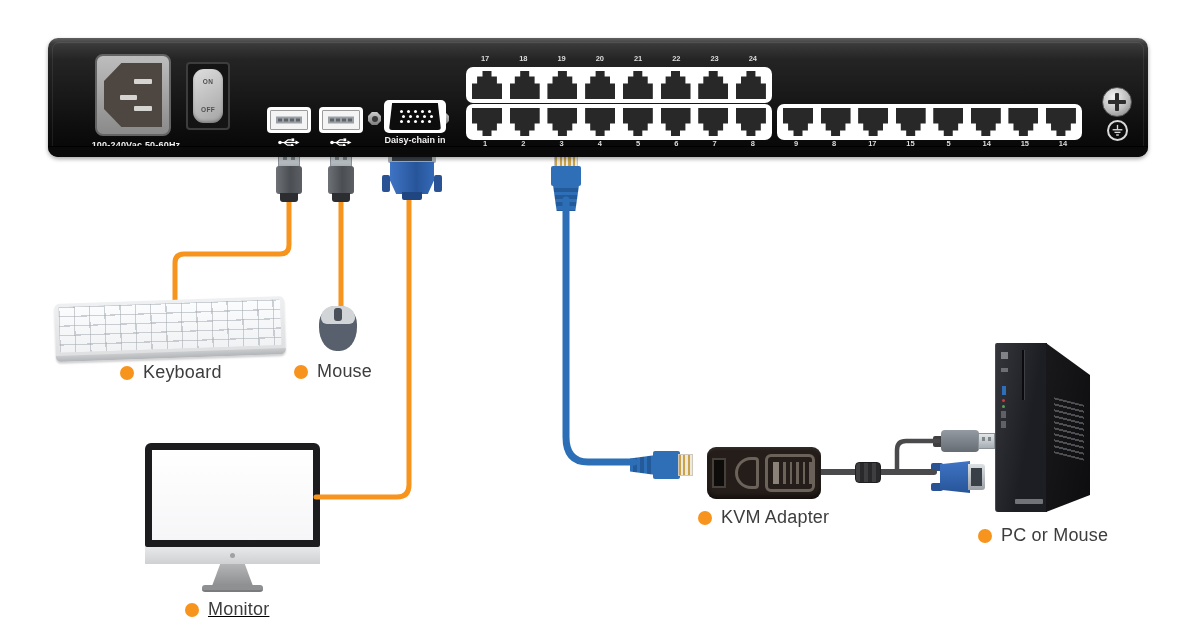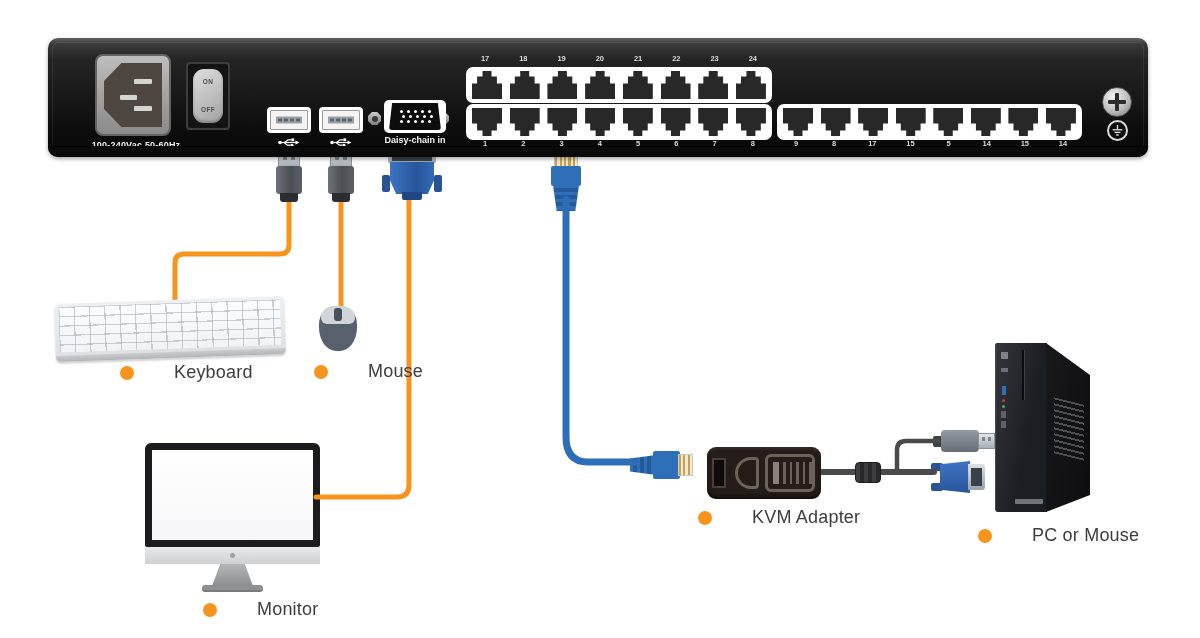--- a/index.html
+++ b/index.html
@@ -204,23 +204,23 @@
   .monitor .chin{position:absolute;left:145px;top:547px;width:175px;height:17px;background:linear-gradient(#e8e9ea,#cfd0d2);}
   .monitor .chin i{position:absolute;left:85px;top:6px;width:5px;height:5px;border-radius:50%;background:#9fa1a3;}
   .monitor .neck{position:absolute;left:212px;top:564px;width:41px;height:22px;
     clip-path:polygon(20% 0,80% 0,100% 100%,0 100%);background:linear-gradient(#b4b5b7,#8d8e90);}
   .monitor .base{position:absolute;left:202px;top:585px;width:61px;height:7px;border-radius:3px;background:#8f9092;
     border-bottom:2px solid #7a7b7d;}
 
   
   .plabel{display:flex;align-items:center;gap:9px;z-index:6;}
   .plabel .dot{width:14px;height:14px;border-radius:50%;background:var(--accent-orange);flex:none;}
-  .plabel .txt{font-size:18px;color:var(--label-text);letter-spacing:.2px;margin-left:31px;}
-  .lbl-keyboard{left:120px;top:362px;} .lbl-mouse{left:314px;top:361px;}
-  .lbl-monitor{left:203px;top:599px;} .lbl-adapter{left:698px;top:507px;} .lbl-pc{left:978px;top:525px;}
+  .plabel .txt{font-size:18px;color:var(--label-text);letter-spacing:.2px;}
+  .lbl-keyboard{left:120px;top:362px;} .lbl-mouse{left:294px;top:361px;}
+  .lbl-monitor{left:185px;top:599px;text-decoration:underline;} .lbl-adapter{left:698px;top:507px;} .lbl-pc{left:978px;top:525px;}
 </style>
 </head>
 <body>
 
 <div class="stage">
 
   <svg class="cables" width="1200" height="638" viewBox="0 0 1200 638">
     <path class="cable-orange" d="M 289 196 L 289 245 Q 289 254 280 254 L 184 254 Q 175 254 175 263 L 175 306" fill="none" stroke-width="5" stroke-linecap="round"></path>
     <path class="cable-orange" d="M 341 196 L 341 314" fill="none" stroke-width="5" stroke-linecap="round"></path>
     <path class="cable-orange" d="M 409 193 L 409 485 Q 409 497 397 497 L 316 497" fill="none" stroke-width="5" stroke-linecap="round"></path>

